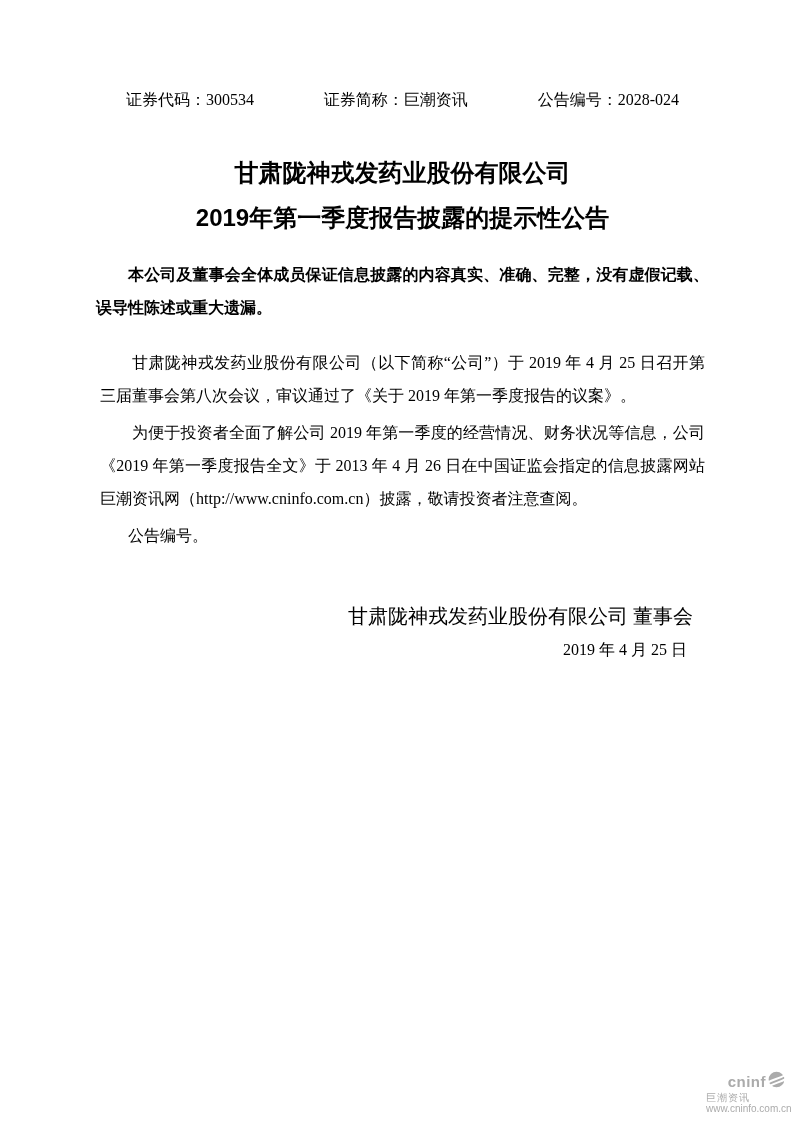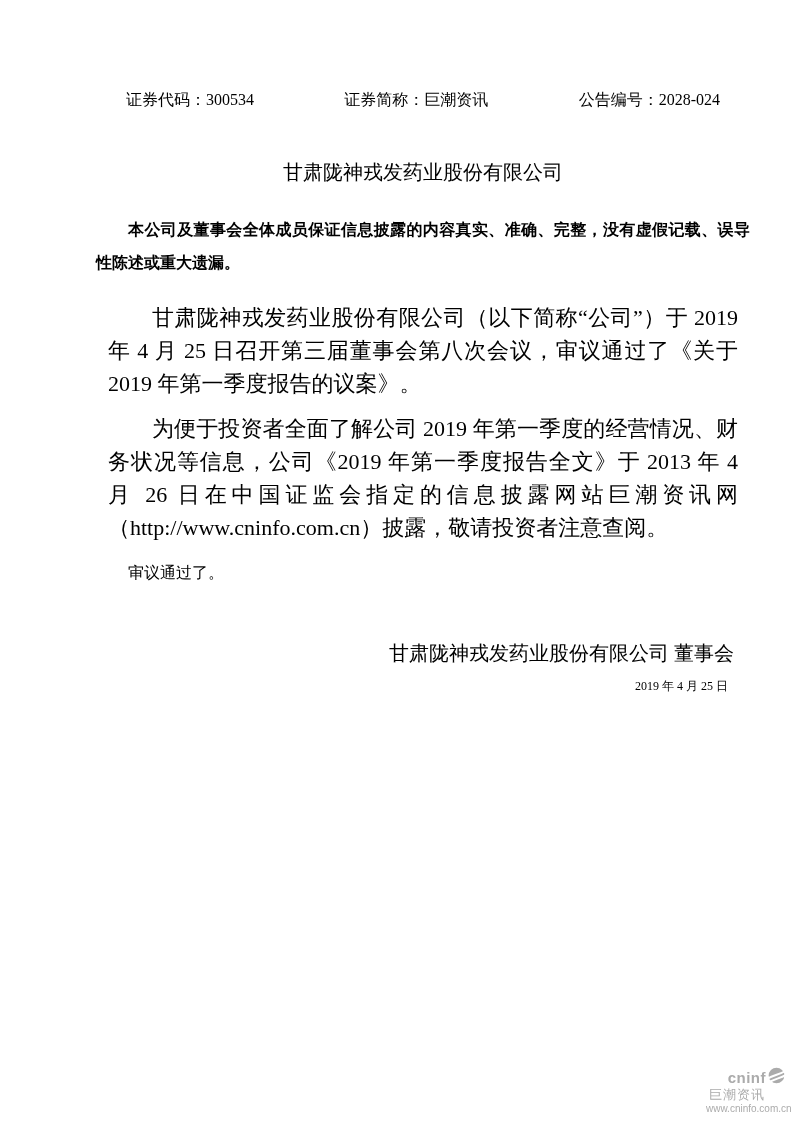--- a/index.html
+++ b/index.html
@@ -5,126 +5,127 @@
   html, body { margin: 0; padding: 0; background: #ffffff; }
   .page {
     position: relative;
     width: 793px;
     height: 1122px;
     margin: 0;
     background: #ffffff;
     color: #000000;
     font-family: "Liberation Serif", "DejaVu Serif", serif;
     box-sizing: border-box;
-    padding: 90px 43px 0 96px;
+    padding: 90px 84px 0 96px;
     overflow: hidden;
   }
   .header-row {
     display: flex;
     justify-content: space-between;
     padding: 0 30px;
     font-size: 16px;
     line-height: 20px;
     white-space: nowrap;
   }
   .titles {
     margin-top: 40px;
     text-align: center;
     font-family: "Liberation Sans", "DejaVu Sans", sans-serif;
-    font-weight: normal;
-    font-size: 20px;
+    font-weight: bold;
+    font-size: 24px;
     line-height: 45px;
   }
   .statement {
     margin: 18px 0 22px 0;
     font-family: "Liberation Sans", "DejaVu Sans", sans-serif;
     font-weight: bold;
     font-size: 16px;
     line-height: 33px;
     text-align: justify;
     text-indent: 2em;
   }
   .body-para {
-    margin: 12px;
-    font-size: 22px;
+    margin: 4px;
+    font-size: 16px;
     line-height: 33px;
     text-align: justify;
     text-indent: 2em;
   }
   .closing {
     margin: 0;
     font-size: 16px;
     line-height: 33px;
     text-indent: 2em;
   }
   .sig-company {
     margin-top: 48px;
     padding-right: 16px;
     text-align: right;
     font-size: 20px;
     line-height: 33px;
   }
   .sig-date {
     padding-right: 22px;
     text-align: right;
-    font-size: 12px;
+    font-size: 16px;
     line-height: 33px;
   }
   .watermark {
     position: absolute;
     right: 3px;
     bottom: 8px;
     width: 84px;
-    text-align: center;
+    text-align: left;
     color: #ababab;
     font-family: "Liberation Sans", "DejaVu Sans", sans-serif;
     line-height: 1.12;
     user-select: none;
   }
   .wm-top {
     display: flex;
     align-items: center;
     justify-content: flex-end;
     padding-right: 4px;
   }
   .wm-logo-text {
     font-weight: bold;
     font-size: 15px;
     letter-spacing: 0.5px;
   }
   .wm-swirl { margin-left: 1px; margin-top: -2px; }
   .wm-cn {
-    font-size: 13px;
+    font-size: 10px;
     padding-right: 22px;
     letter-spacing: 1px;
   }
   .wm-url { font-size: 10px; }
 </style>
 </head>
 <body>
 
 <div class="page">
 
   <div class="header-row">
     <span>证券代码：300534</span>
     <span>证券简称：巨潮资讯</span>
     <span>公告编号：2028-024</span>
   </div>
 
   <div class="titles">
     <div>甘肃陇神戎发药业股份有限公司</div>
+    <div>2019年第一季度报告披露的提示性公告</div>
   </div>
 
   <p class="statement">本公司及董事会全体成员保证信息披露的内容真实、准确、完整，没有虚假记载、误导性陈述或重大遗漏。</p>
 
   <p class="body-para">甘肃陇神戎发药业股份有限公司（以下简称“公司”）于 2019 年 4 月 25 日召开第三届董事会第八次会议，审议通过了《关于 2019 年第一季度报告的议案》。</p>
 
   <p class="body-para">为便于投资者全面了解公司 2019 年第一季度的经营情况、财务状况等信息，公司《2019 年第一季度报告全文》于 2013 年 4 月 26 日在中国证监会指定的信息披露网站巨潮资讯网（http://www.cninfo.com.cn）披露，敬请投资者注意查阅。</p>
 
-  <p class="closing">审议通过了。</p>
+  <p class="closing">公告编号。</p>
 
   <div class="sig-company">甘肃陇神戎发药业股份有限公司  董事会</div>
   <div class="sig-date">2019 年 4 月 25 日</div>
 
   <div class="watermark">
     <div class="wm-top">
       <span class="wm-logo-text">cninf</span>
       <span class="wm-swirl">
         <svg width="19" height="17" viewBox="0 0 20 18" aria-hidden="true">
           <circle cx="10" cy="9" r="8.3" fill="#ababab"></circle>

